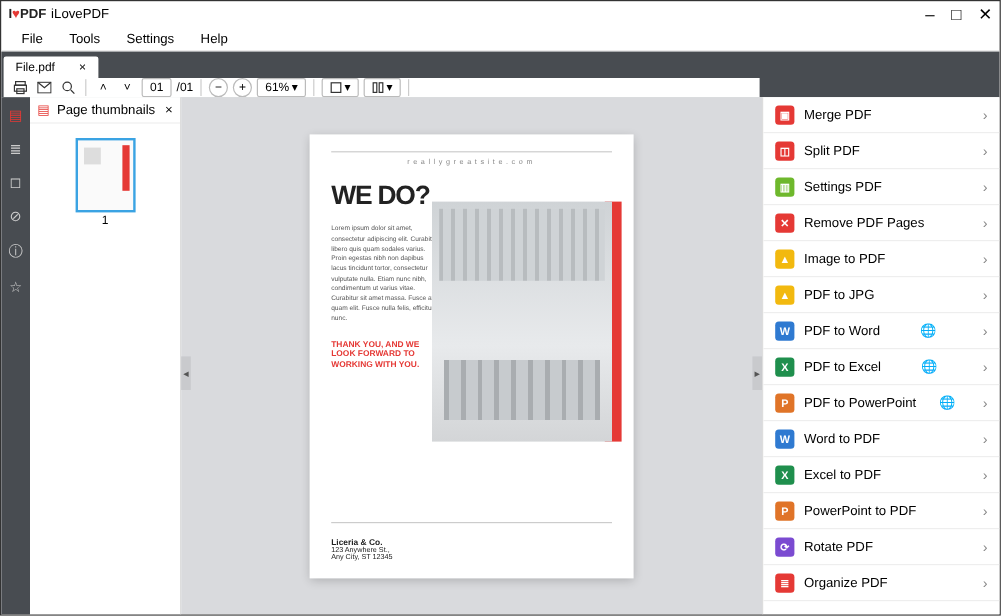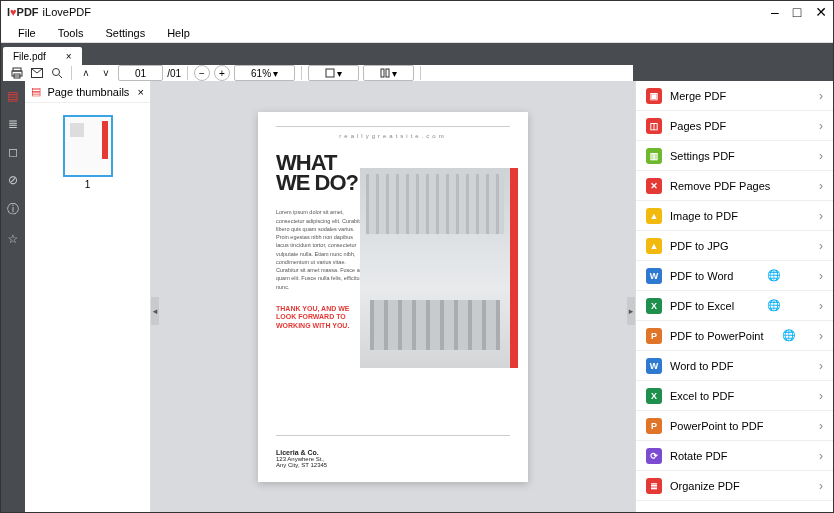--- a/index.html
+++ b/index.html
@@ -9,21 +9,21 @@
 .titlebar .logo b { color: #e53935; }
 .winbtns { margin-left: auto; display: flex; gap: 14px; align-items: center; font-size: 14px; }
 .menubar { height: 20px; display: flex; align-items: center; padding: 0 17px; font-size: 11px; gap: 22px; border-bottom: 1px solid #ddd; }
 .header2 { height: 38px; background: #484c51; display: flex; align-items: stretch; }
 .tabrow { flex: 1; display: flex; align-items: flex-end; }
 .filetab { background: #fff; height: 18px; margin-top: 4px; padding: 0 10px; font-size: 10px; display: flex; align-items: center; gap: 20px; border-radius: 2px 2px 0 0; margin-left: 2px; }
 .toolbar { background: #fff; height: 20px; display: flex; align-items: center; padding: 0 6px; gap: 4px; font-size: 10px; margin-left: 2px; width: 630px; }
 .tabrow-inner { display: flex; flex-direction: column; flex: 1; }
 .toolbar .sep { width: 1px; height: 14px; background: #ccc; margin: 0 2px; }
 .toolbar .btn { width: 16px; height: 16px; display: flex; align-items: center; justify-content: center; border: 1px solid transparent; border-radius: 2px; }
-.toolbar .field { border: 1px solid #bbb; height: 16px; padding: 0 16px; display: flex; align-items: center; border-radius: 2px; gap: 2px; }
+.toolbar .field { border: 1px solid #bbb; height: 16px; padding: 0 6px; display: flex; align-items: center; border-radius: 2px; gap: 2px; }
 .userblock { width: 195px; display: flex; align-items: center; gap: 8px; padding: 0 8px; }
 .avatar { width: 28px; height: 28px; border-radius: 50%; background: radial-gradient(circle at 40% 30%, #f8e0c0, #d9a86c); border: 1px solid #c79d5f; position: relative; overflow: hidden; }
 .avatar::after { content:""; position:absolute; bottom:-4px; left:4px; width:20px; height:14px; background:#8a6a3a; border-radius:50% 50% 0 0; }
 .userblock .t1 { color: #f2c24e; font-size: 11px; font-weight: 600; }
 .userblock .t2 { color: #e5e5e5; font-size: 11px; }
 .mainrow { display: flex; height: calc(513px - 22px - 20px - 38px - 2px); }
 .siderail { width: 24px; background: #484c51; display: flex; flex-direction: column; align-items: center; padding-top: 8px; gap: 14px; color: #ccc; font-size: 12px; }
 .thumbs { width: 126px; background: #fff; border-right: 1px solid #ddd; display: flex; flex-direction: column; }
 .thumbs-h { display: flex; align-items: center; padding: 4px 6px; font-size: 11px; gap: 6px; border-bottom: 1px solid #eee; }
 .thumbs-h .x { margin-left: auto; }
@@ -156,42 +156,41 @@
   </div>
 
   <div class="viewer">
     <div class="collapse-l">◂</div>
     <div class="collapse-r">▸</div>
     <div class="page">
       <hr class="hr">
       <div class="site">reallygreatsite.com</div>
       <div class="redbar"></div>
       <div class="img"></div>
-      <div class="h1">WHAT</div>
       <div class="h1">WE DO?</div>
       <div class="body">Lorem ipsum dolor sit amet, consectetur adipiscing elit. Curabitur libero quis quam sodales varius. Proin egestas nibh non dapibus lacus tincidunt tortor, consectetur vulputate nulla. Etiam nunc nibh, condimentum ut varius vitae. Curabitur sit amet massa. Fusce at quam elit. Fusce nulla felis, efficitur nunc.</div>
       <div class="thanks">THANK YOU, AND WE LOOK FORWARD TO WORKING WITH YOU.</div>
       <hr class="hr2">
       <div class="foot">
         <b>Liceria &amp; Co.</b><br>
         <span>123 Anywhere St.,</span><br>
         <span>Any City, ST 12345</span>
       </div>
     </div>
   </div>
 
   <div class="tools" id="tools">
       <div class="tool">
         <span class="icon" style="background:#e53935">▣</span>
         <span>Merge PDF</span>
         <span class="chev">›</span>
       </div>
       <div class="tool">
         <span class="icon" style="background:#e53935">◫</span>
-        <span>Pages PDF</span>
+        <span>Split PDF</span>
         <span class="chev">›</span>
       </div>
       <div class="tool">
         <span class="icon" style="background:#6eb82c">▥</span>
         <span>Settings PDF</span>
         <span class="chev">›</span>
       </div>
       <div class="tool">
         <span class="icon" style="background:#e53935">✕</span>
         <span>Remove PDF Pages</span>

